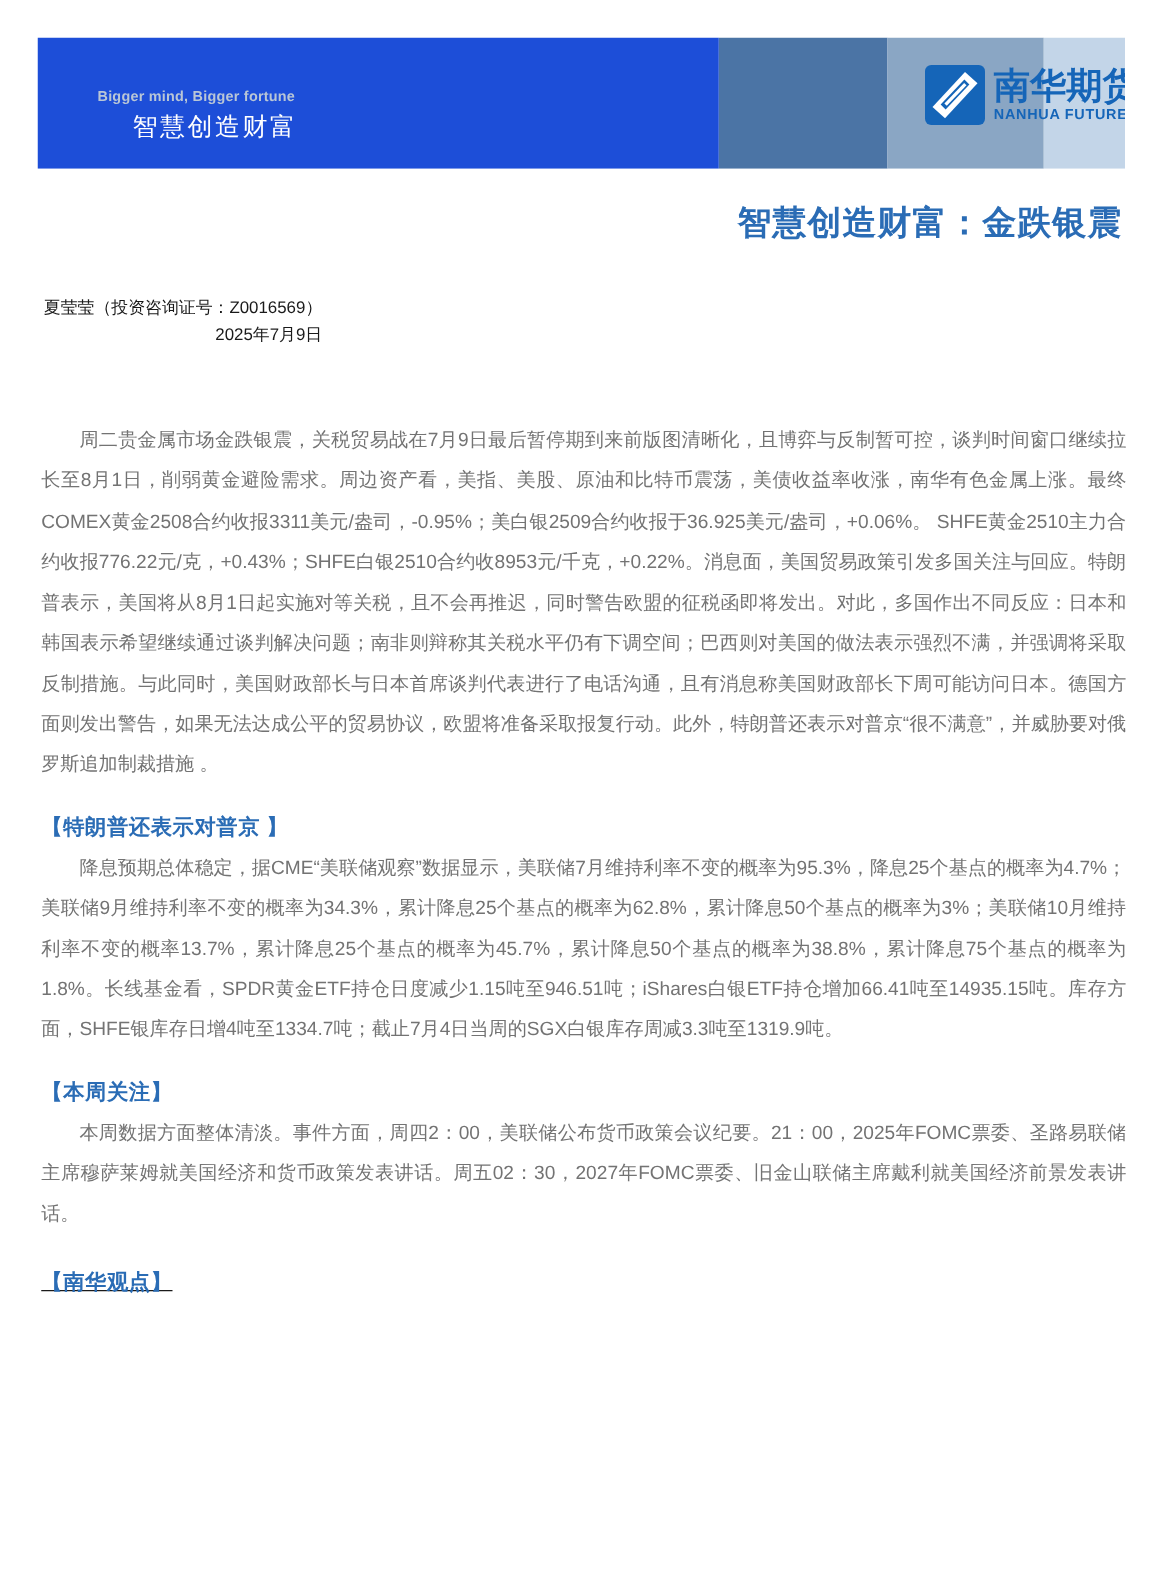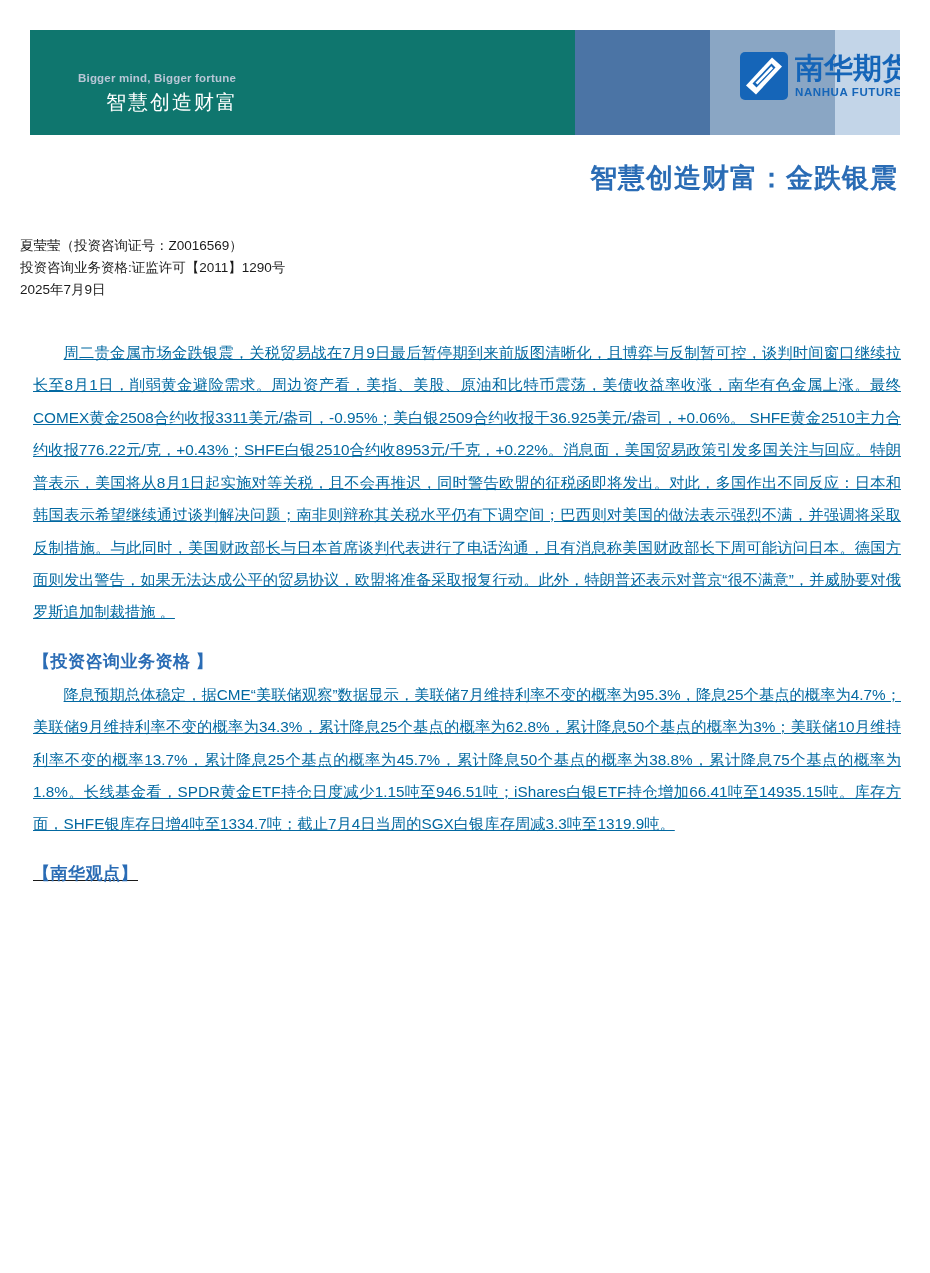--- a/index.html
+++ b/index.html
@@ -21,21 +21,21 @@
     position: absolute;
     left: 30px;
     top: 30px;
     width: 870px;
     height: 105px;
     display: flex;
     overflow: hidden;
   }
   .band-navy {
     width: 545px;
-    background: #0f766e;
+    background: #1d4ed8;
     position: relative;
     flex: none;
   }
   .band-mid {
     width: 135px;
     background: #4b74a5;
     flex: none;
   }
   .band-steel {
     width: 125px;
@@ -115,25 +115,26 @@
     font-size: 27px;
     font-weight: bold;
     color: #2a6cb5;
     letter-spacing: 1px;
     white-space: nowrap;
   }
 
   
   .byline {
     position: absolute;
-    left: 20px;
+    left: 35px;
     top: 235px;
     font-size: 13.5px;
     line-height: 1.62;
     color: #1a1a1a;
+    text-align: right;
   }
   .byline div { white-space: nowrap; }
 
   
   .content {
     position: absolute;
     left: 33px;
     top: 337px;
     width: 868px;
   }
@@ -144,22 +145,21 @@
     margin: 0 0 6px 0;
     letter-spacing: .5px;
   }
   .para {
     font-size: 15.3px;
     line-height: 2.12;
     text-align: justify;
     text-justify: inter-ideograph;
     margin: 0;
     text-indent: 2em;
-    color: #0369a1;
-    text-decoration: underline;
+    color: #737373;
   }
   .block { margin-bottom: 21px; }
   .block-gap-lg { margin-bottom: 26px; }
   .heading-only { margin-top: 13px; text-decoration: underline; }
 </style>
 </head>
 <body>
 
 <div class="banner">
   <div class="band-navy">
@@ -185,33 +185,36 @@
       <span class="logo-cn">南华期货</span>
       <span class="logo-en">NANHUA FUTURES</span>
     </span>
   </div>
 </div>
 
 <div class="doc-title">智慧创造财富：金跌银震</div>
 
 <div class="byline">
   <div>夏莹莹（投资咨询证号：Z0016569）</div>
-  <div>投资咨询业务资格:证监许可【2011】1290号</div>
   <div>2025年7月9日</div>
 </div>
 
 <div class="content">
 
   <div class="block">
     <p class="para">周二贵金属市场金跌银震，关税贸易战在7月9日最后暂停期到来前版图清晰化，且博弈与反制暂可控，谈判时间窗口继续拉长至8月1日，削弱黄金避险需求。周边资产看，美指、美股、原油和比特币震荡，美债收益率收涨，南华有色金属上涨。最终COMEX黄金2508合约收报3311美元/盎司，-0.95%；美白银2509合约收报于36.925美元/盎司，+0.06%。 SHFE黄金2510主力合约收报776.22元/克，+0.43%；SHFE白银2510合约收8953元/千克，+0.22%。消息面，美国贸易政策引发多国关注与回应。特朗普表示，美国将从8月1日起实施对等关税，且不会再推迟，同时警告欧盟的征税函即将发出。对此，多国作出不同反应：日本和韩国表示希望继续通过谈判解决问题；南非则辩称其关税水平仍有下调空间；巴西则对美国的做法表示强烈不满，并强调将采取反制措施。与此同时，美国财政部长与日本首席谈判代表进行了电话沟通，且有消息称美国财政部长下周可能访问日本。德国方面则发出警告，如果无法达成公平的贸易协议，欧盟将准备采取报复行动。此外，特朗普还表示对普京“很不满意”，并威胁要对俄罗斯追加制裁措施 。</p>
   </div>
 
   <div class="block">
-    <div class="sec-heading">【投资咨询业务资格 】</div>
+    <div class="sec-heading">【特朗普还表示对普京 】</div>
     <p class="para">降息预期总体稳定，据CME“美联储观察”数据显示，美联储7月维持利率不变的概率为95.3%，降息25个基点的概率为4.7%；美联储9月维持利率不变的概率为34.3%，累计降息25个基点的概率为62.8%，累计降息50个基点的概率为3%；美联储10月维持利率不变的概率13.7%，累计降息25个基点的概率为45.7%，累计降息50个基点的概率为38.8%，累计降息75个基点的概率为1.8%。长线基金看，SPDR黄金ETF持仓日度减少1.15吨至946.51吨；iShares白银ETF持仓增加66.41吨至14935.15吨。库存方面，SHFE银库存日增4吨至1334.7吨；截止7月4日当周的SGX白银库存周减3.3吨至1319.9吨。</p>
   </div>
 
+  <div class="block-gap-lg">
+    <div class="sec-heading">【本周关注】</div>
+    <p class="para">本周数据方面整体清淡。事件方面，周四2：00，美联储公布货币政策会议纪要。21：00，2025年FOMC票委、圣路易联储主席穆萨莱姆就美国经济和货币政策发表讲话。周五02：30，2027年FOMC票委、旧金山联储主席戴利就美国经济前景发表讲话。</p>
+  </div>
 
   <div class="heading-only">
     <div class="sec-heading">【南华观点】</div>
   </div>
 
 </div>
 
 </body></html>

